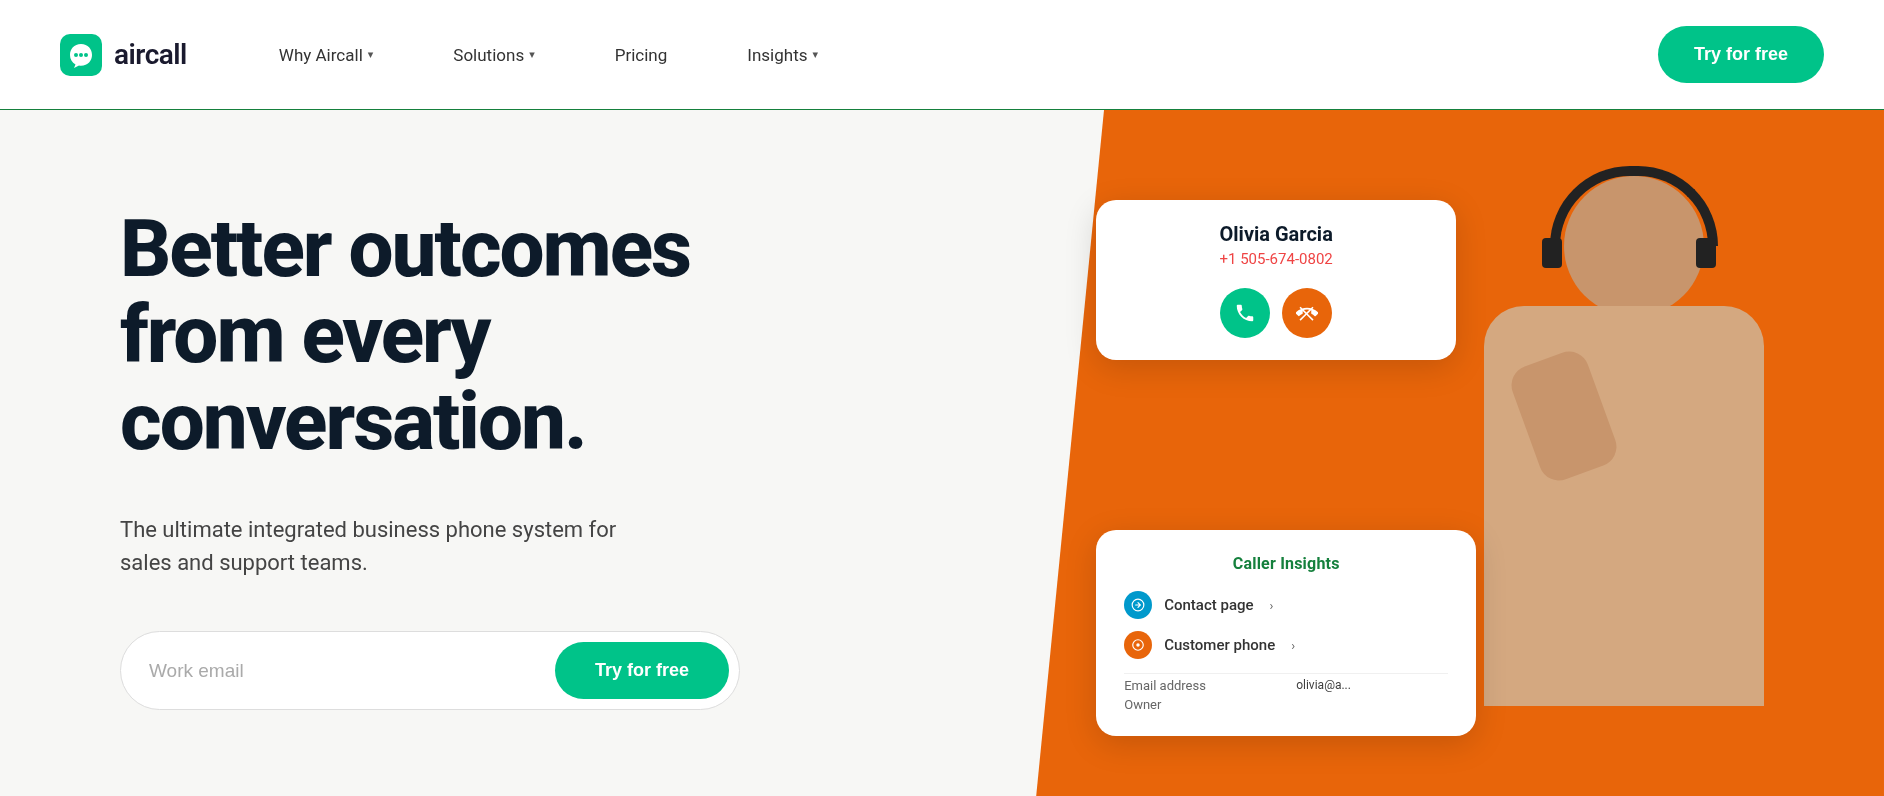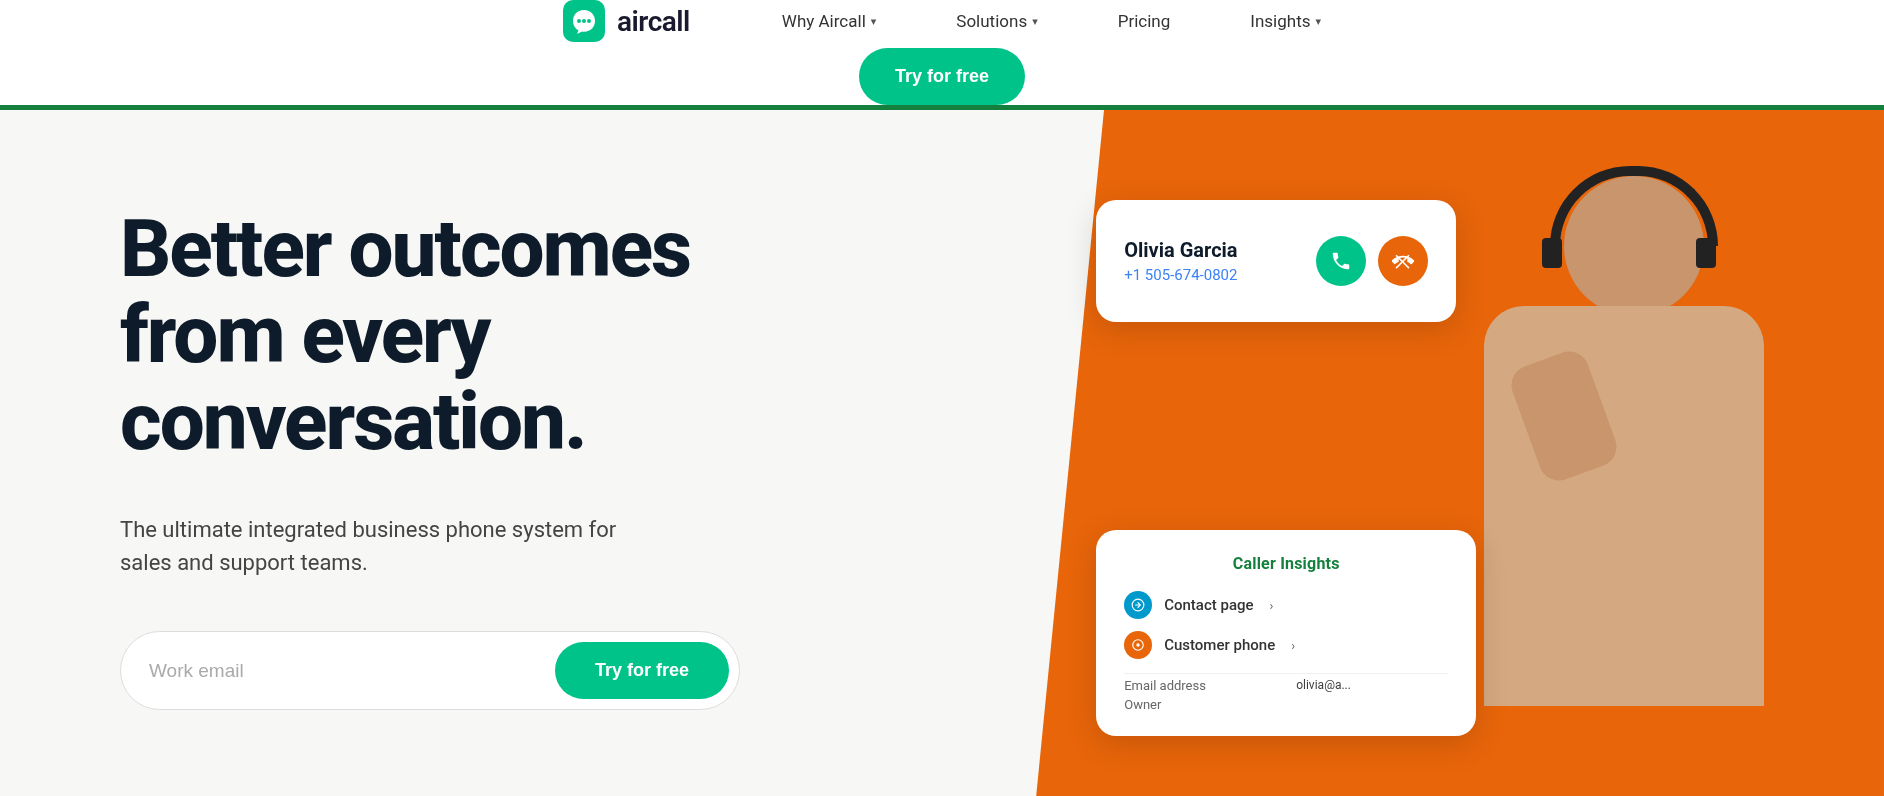--- a/index.html
+++ b/index.html
@@ -17,24 +17,23 @@
     }
 
     
     .navbar {
       display: flex;
       align-items: center;
       justify-content: space-between;
       padding: 0 60px;
       height: 110px;
       background: #fff;
-      border-bottom: 5px solid #15803d;
+      border-bottom: 1px solid #15803d;
       position: relative;
       z-index: 10;
-      flex-direction: column;
     }
 
     .nav-left {
       display: flex;
       align-items: center;
       gap: 48px;
     }
 
     .logo-wrap {
       display: flex;
@@ -178,43 +177,44 @@
       clip-path: polygon(8% 0%, 100% 0%, 100% 100%, 0% 100%);
     }
 
     
     .call-card {
       position: absolute;
       top: 90px;
       left: 60px;
       background: #fff;
       border-radius: 20px;
-      padding: 36px 28px;
+      padding: 22px 28px;
       display: flex;
       align-items: center;
       gap: 20px;
       box-shadow: 0 8px 32px rgba(0,0,0,0.15);
       min-width: 360px;
       z-index: 5;
+      flex-direction: column;
     }
 
     .call-info {
       flex: 1;
     }
 
     .caller-name {
       font-size: 20px;
       font-weight: 700;
       color: #0d1b2a;
       margin-bottom: 4px;
     }
 
     .caller-number {
       font-size: 15px;
-      color: #3b82f6;
+      color: #ef4444;
     }
 
     .call-buttons {
       display: flex;
       gap: 12px;
     }
 
     .call-btn {
       width: 50px;
       height: 50px;

